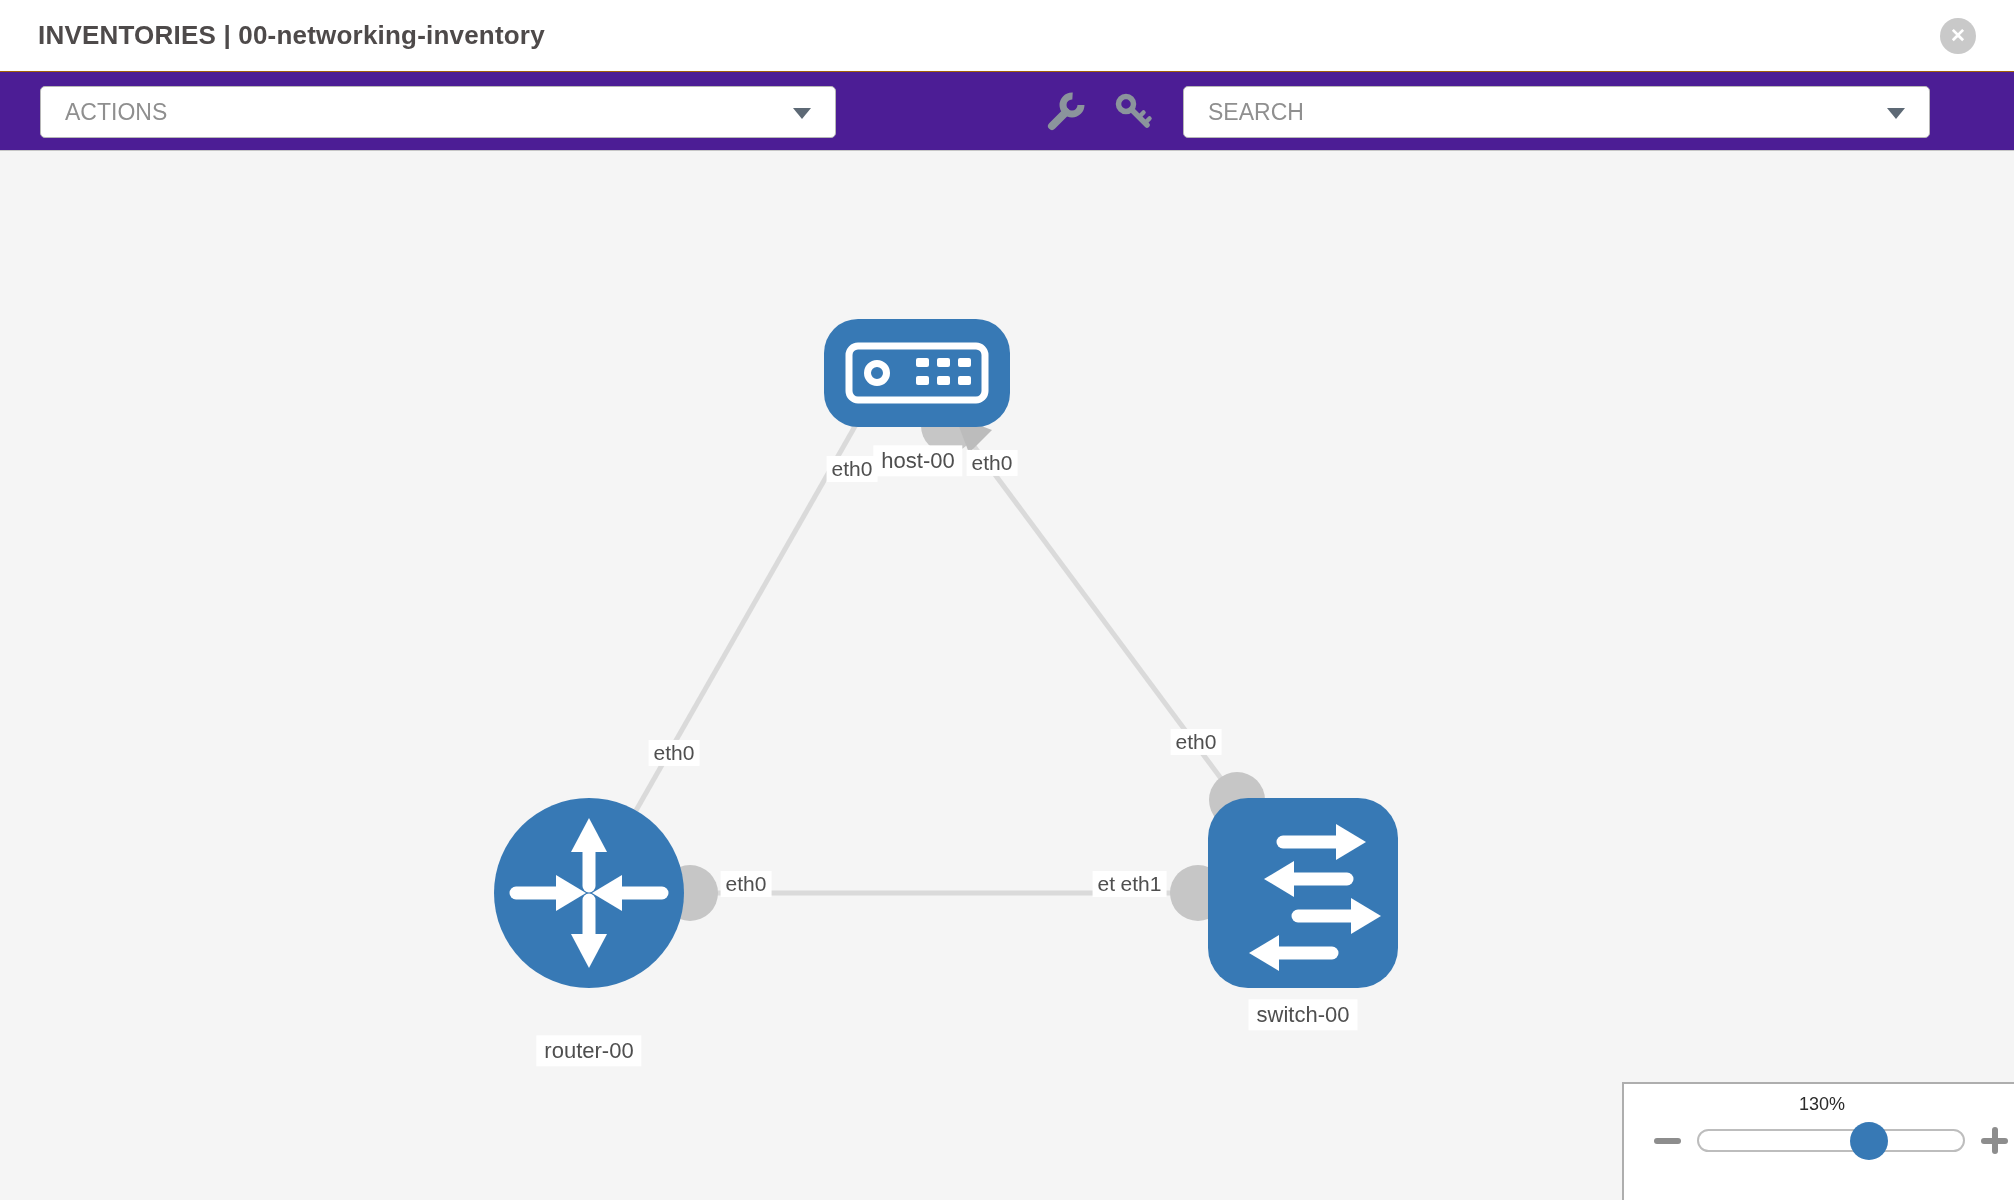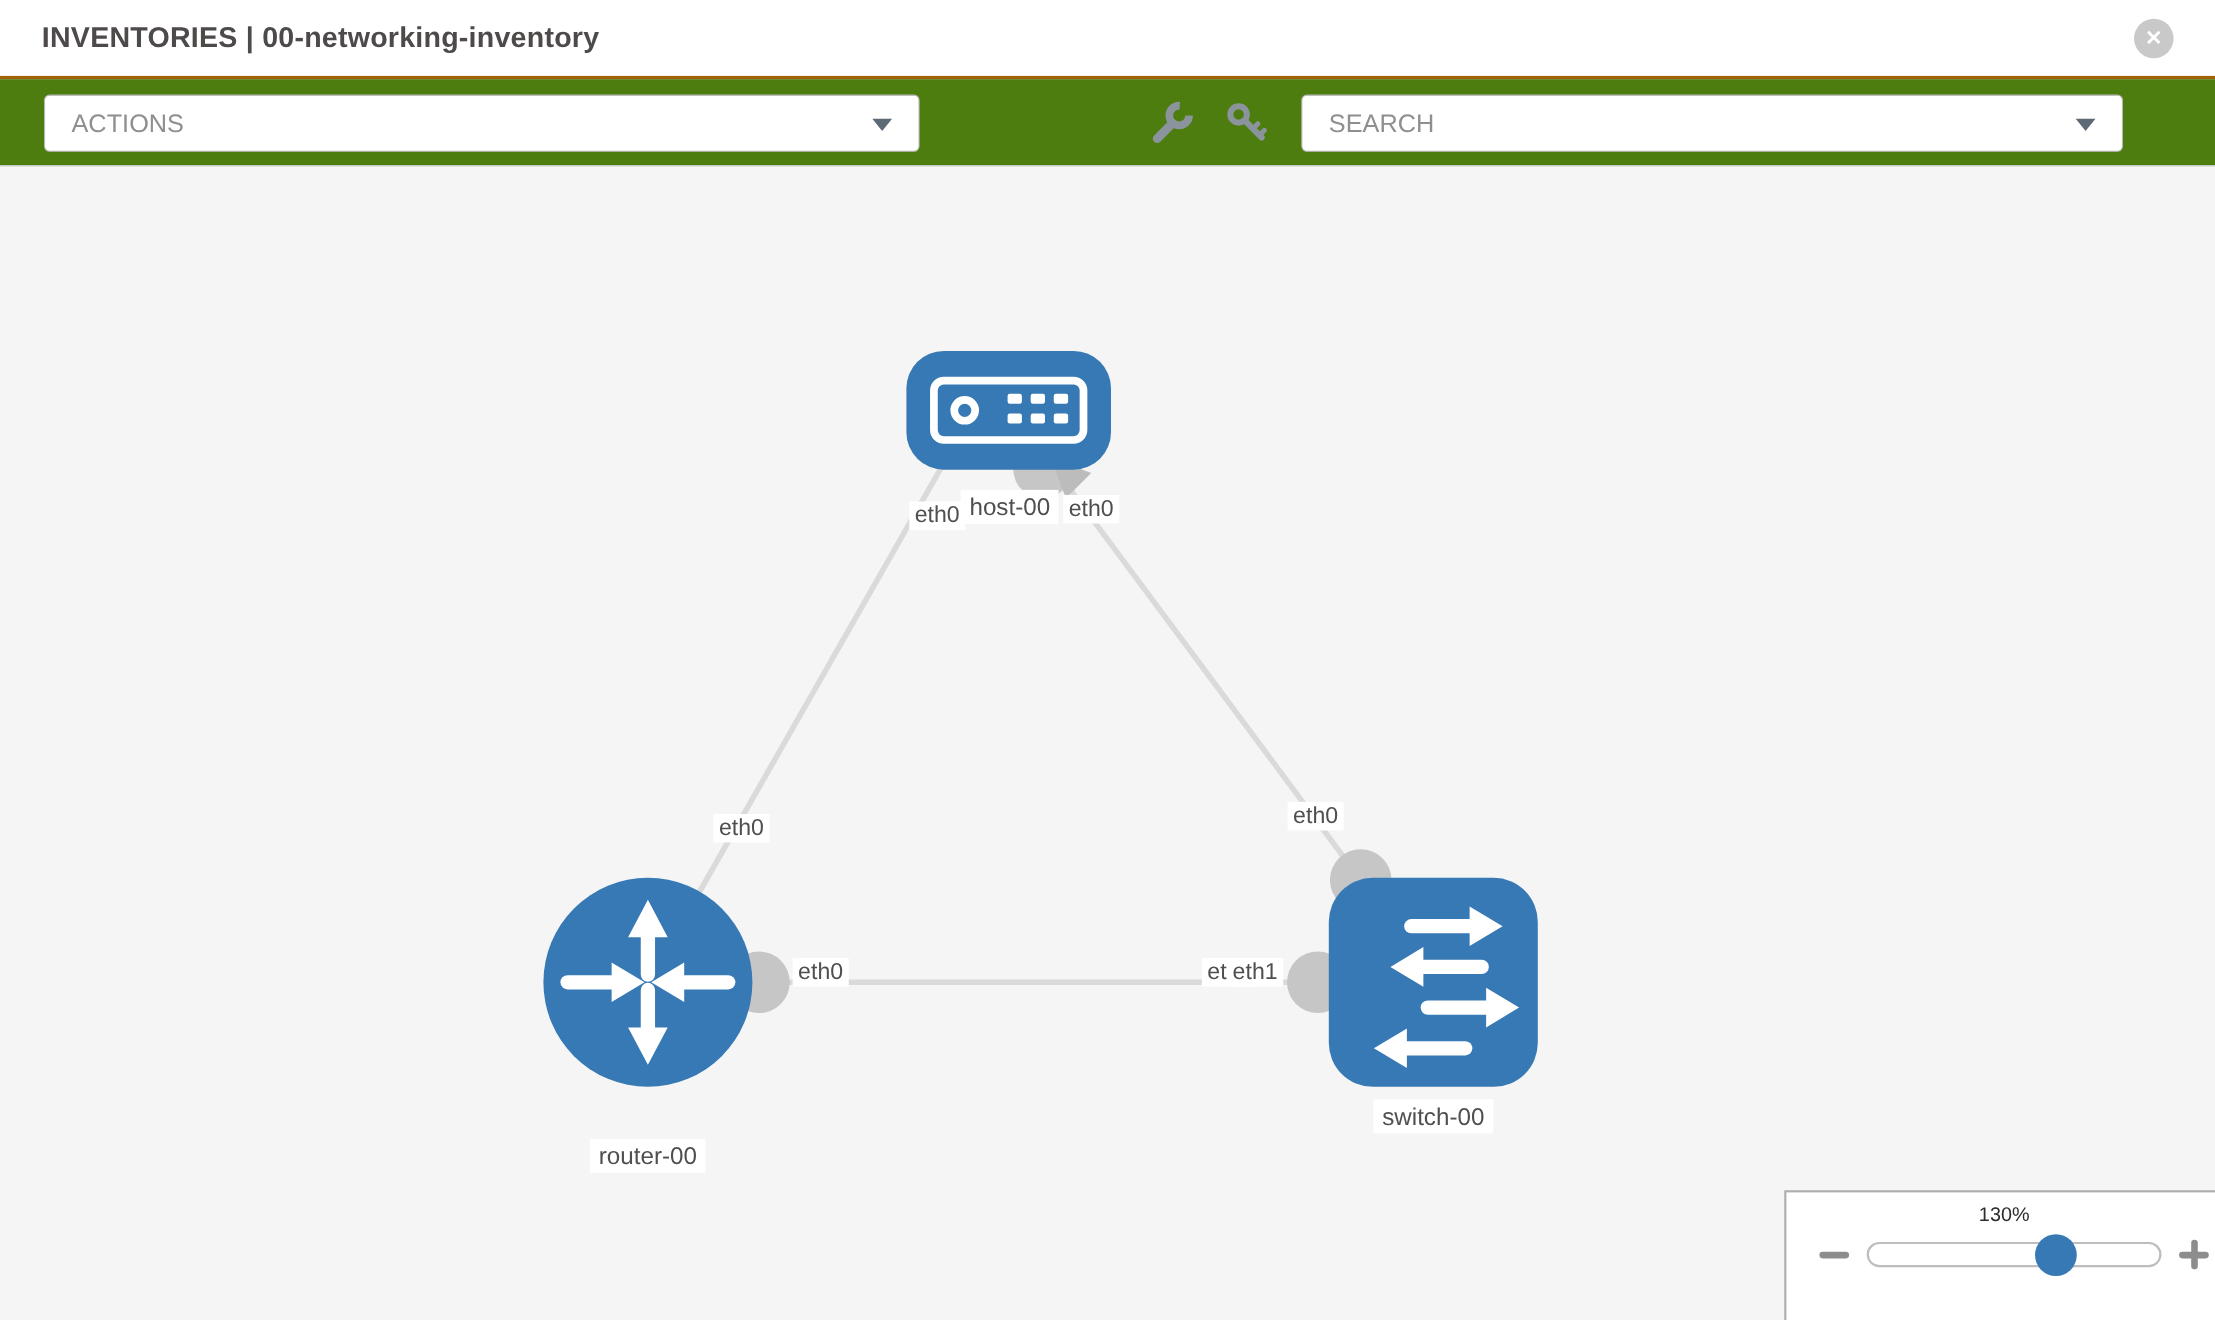--- a/index.html
+++ b/index.html
@@ -1,29 +1,29 @@
 <!DOCTYPE html>
 <html><head>
 <meta charset="utf-8">
 <style>
   * { margin:0; padding:0; box-sizing:border-box; }
   body { font-family:"Liberation Sans", sans-serif; background:#fff; }
   .app { position:relative; width:2014px; height:1200px; background:#f5f5f5; overflow:hidden; }
 
   
   .header { position:absolute; top:0; left:0; width:100%; height:72px; background:#fff;
-            border-bottom:3px solid #a16207; display:flex; align-items:center;
+            border-bottom:1px solid #a16207; display:flex; align-items:center;
             justify-content:space-between; padding:0 38px; }
   .title { font-size:26px; font-weight:bold; color:#4e4a4a; letter-spacing:.2px; }
   .close-btn { width:36px; height:36px; border-radius:50%; background:#c9c9c9; color:#fff;
                display:flex; align-items:center; justify-content:center; font-size:19px;
                font-weight:bold; cursor:pointer; user-select:none; }
 
   
-  .toolbar { position:absolute; top:72px; left:0; width:100%; height:79px; background:#4d7c0f;
+  .toolbar { position:absolute; top:72px; left:0; width:100%; height:79px; background:#4c1d95;
              border-bottom:1px solid #c7c7c7; }
   .select { position:absolute; top:14px; height:52px; background:#fff; border:1px solid #b7b7b7;
             border-radius:5px; display:flex; align-items:center; padding:0 24px;
             color:#8f8f8f; font-size:23px; cursor:pointer; }
   .select .caret { position:absolute; right:24px; top:21px; width:0; height:0;
                    border-left:9px solid transparent; border-right:9px solid transparent;
                    border-top:11px solid #5d6975; }
   .select-actions { left:40px; width:796px; }
   .select-search  { left:1183px; width:747px; }
   .tool-icon { position:absolute; top:18px; width:44px; height:44px; cursor:pointer; }

